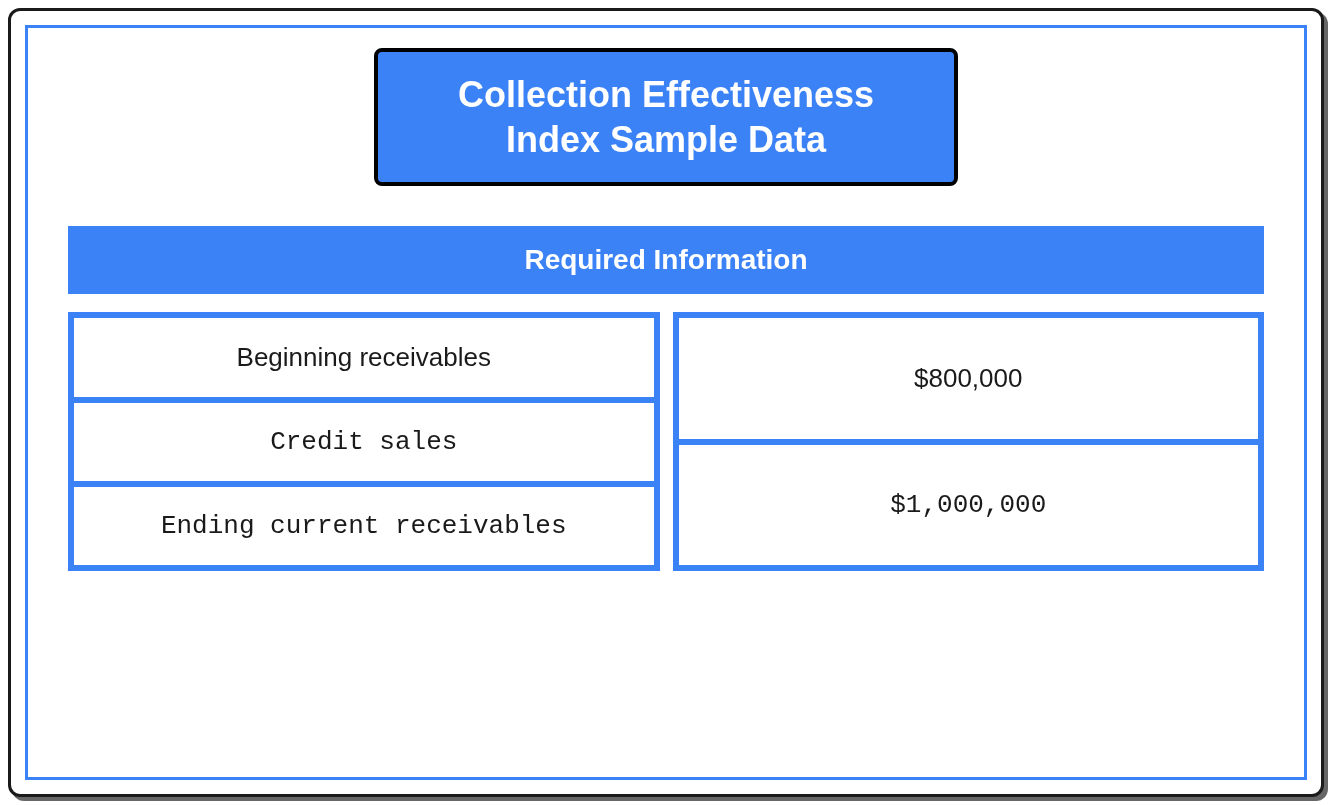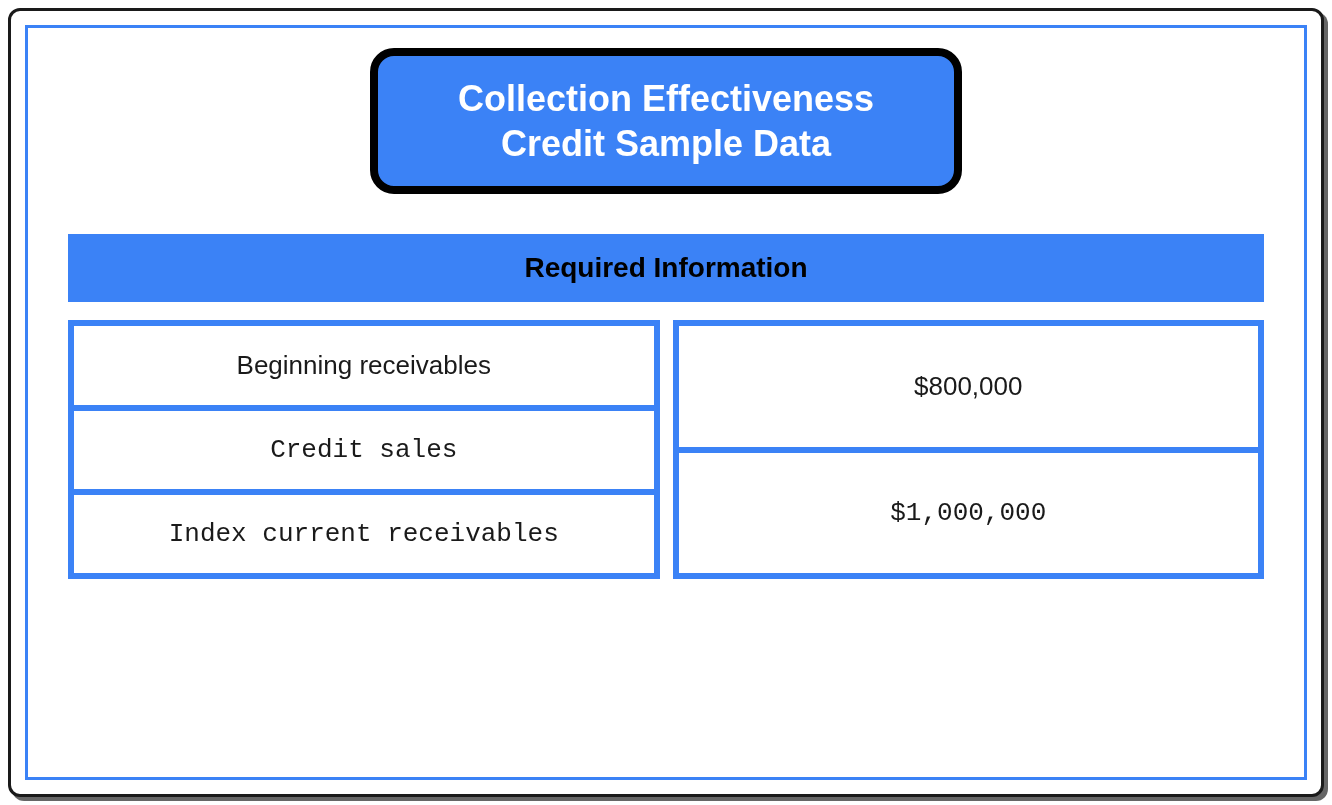--- a/index.html
+++ b/index.html
@@ -27,42 +27,42 @@
       height: 100%;
       border: 3px solid #3b82f6;
       background: #ffffff;
       padding: 20px 40px 40px 40px;
       display: flex;
       flex-direction: column;
       align-items: center;
     }
     .title-banner {
       background: #3b82f6;
-      border: 8px solid #000000;
-      border-radius: 24px;
+      border: 4px solid #000000;
+      border-radius: 8px;
       padding: 20px 80px;
       text-align: center;
       color: #ffffff;
       font-weight: 700;
       font-size: 36px;
       line-height: 1.25;
       margin-bottom: 40px;
     }
     .table-container {
       width: 100%;
     }
     .table-header {
       display: flex;
       gap: 10px;
       margin-bottom: 18px;
     }
     .header-cell {
       flex: 1;
       background: #3b82f6;
-      color: #000000;
+      color: #ffffff;
       font-weight: 700;
       font-size: 28px;
       text-align: center;
       padding: 18px 10px;
     }
     .table-body {
       display: flex;
       gap: 13px;
     }
     .body-col {
@@ -87,34 +87,34 @@
     }
   </style>
 </head>
 <body>
 
 <div class="outer-frame">
   <div class="inner-frame">
 
     <div class="title-banner">
       <div>Collection Effectiveness</div>
-      <div>Credit Sample Data</div>
+      <div>Index Sample Data</div>
     </div>
 
     <div class="table-container">
 
       <div class="table-header">
         <div class="header-cell">Required Information</div>
       </div>
 
       <div class="table-body">
         <div class="body-col">
           <div class="body-cell">Beginning receivables</div>
           <div class="body-cell">Credit sales</div>
-          <div class="body-cell">Index current receivables</div>
+          <div class="body-cell">Ending current receivables</div>
         </div>
         <div class="body-col">
           <div class="body-cell">$800,000</div>
           <div class="body-cell">$1,000,000</div>
         </div>
       </div>
 
     </div>
 
   </div>

